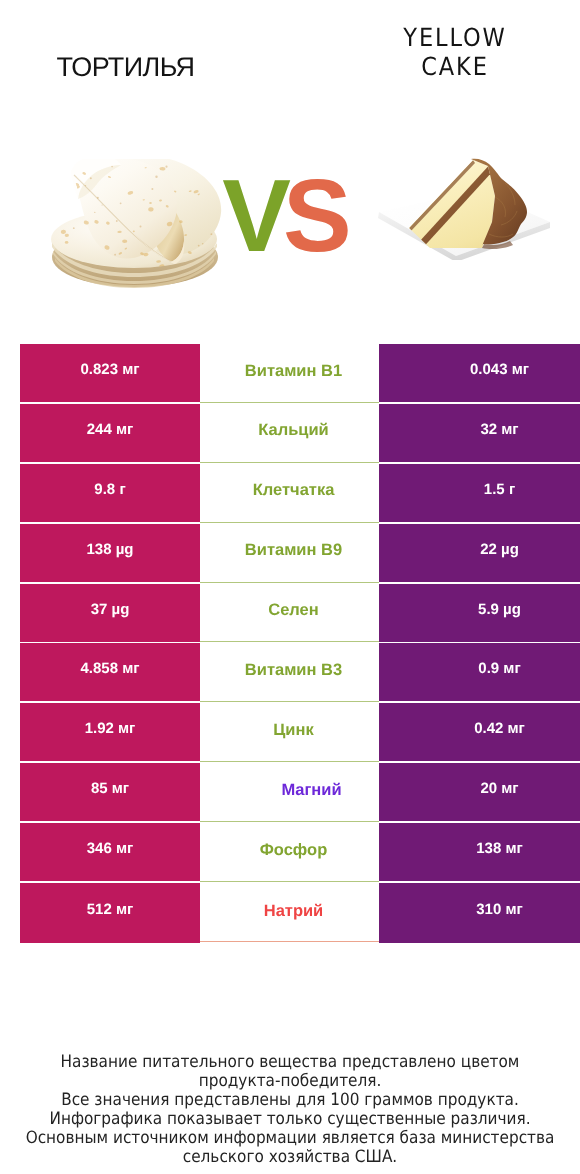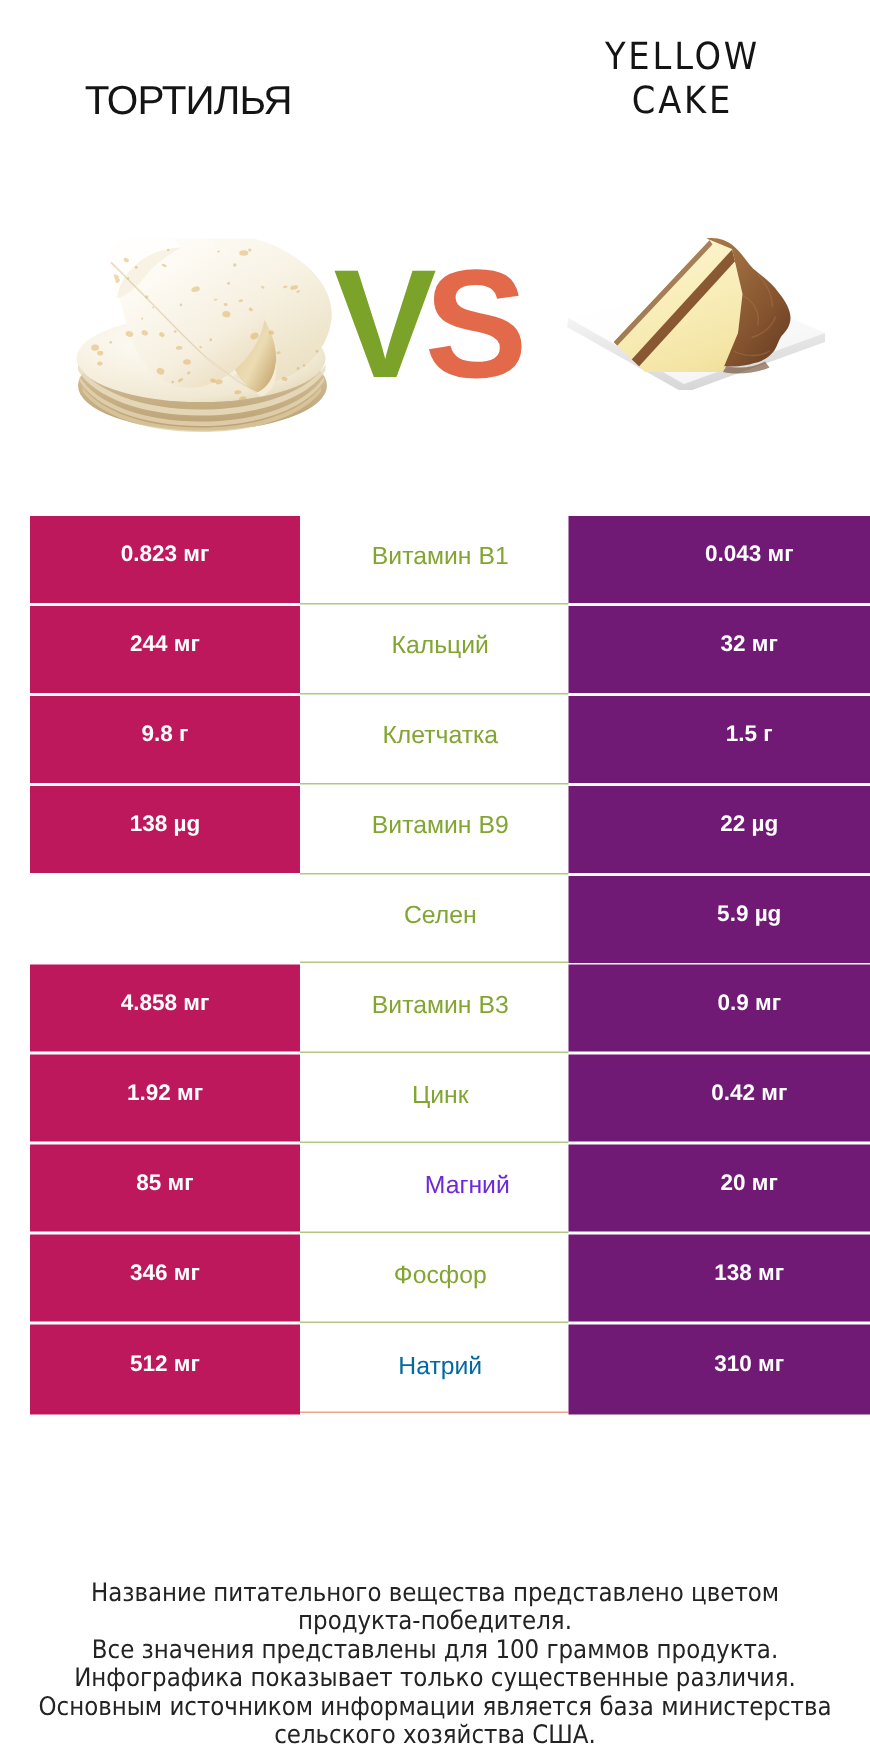--- a/index.html
+++ b/index.html
@@ -21,21 +21,21 @@
   .img-right{position:absolute;left:378px;top:156px;width:174px;height:104px;}
 
   
   .table{position:absolute;left:20px;top:344px;width:538px;}
   .row{position:relative;height:59.9px;}
   .cL,.cR{position:absolute;top:0;height:58px;display:flex;align-items:center;justify-content:center;
           color:#ffffff;font-size:15px;font-weight:700;padding-bottom:7px;box-sizing:border-box;}
   .cL{left:0;width:180px;background:#be185d;}
   .cR{left:359px;width:205px;background:#701a75;padding-left:36px;}
   .cM{position:absolute;left:180px;top:0;width:187px;height:58px;
-      display:flex;align-items:center;justify-content:center;font-size:16.5px;font-weight:400;padding-bottom:4px;box-sizing:border-box;}
+      display:flex;align-items:center;justify-content:center;font-size:16.5px;font-weight:700;padding-bottom:4px;box-sizing:border-box;}
   .mline{position:absolute;left:180px;width:179px;height:1px;}
   .row:last-child .cL,.row:last-child .cR,.row:last-child .cM{height:60px;}
 
   
   .foot{position:absolute;left:0;top:1005px;width:580px;text-align:center;
         font-family:"DejaVu Sans",sans-serif;font-stretch:condensed;
         font-size:17px;color:#232323;line-height:19px;font-weight:400;margin-top:48px;}
 </style>
 </head>
 <body>
@@ -258,20 +258,21 @@
         <div class="cR">1.5 г</div>
         <div class="mline" style="top: 57.9px; background: rgb(130, 165, 49); opacity: 0.62;"></div>
       </div>
       <div class="row">
         <div class="cL">138 µg</div>
         <div class="cM" style="color: rgb(130, 165, 49);">Витамин B9</div>
         <div class="cR">22 µg</div>
         <div class="mline" style="top: 57.9px; background: rgb(130, 165, 49); opacity: 0.62;"></div>
       </div>
       <div class="row">
+        <div class="cL">37 µg</div>
         <div class="cM" style="color: rgb(130, 165, 49);">Селен</div>
         <div class="cR">5.9 µg</div>
         <div class="mline" style="top: 57.9px; background: rgb(130, 165, 49); opacity: 0.62;"></div>
       </div>
       <div class="row">
         <div class="cL">4.858 мг</div>
         <div class="cM" style="color: rgb(130, 165, 49);">Витамин B3</div>
         <div class="cR">0.9 мг</div>
         <div class="mline" style="top: 57.9px; background: rgb(130, 165, 49); opacity: 0.62;"></div>
       </div>
@@ -288,21 +289,21 @@
         <div class="mline" style="top: 57.9px; background: rgb(130, 165, 49); opacity: 0.62;"></div>
       </div>
       <div class="row">
         <div class="cL">346 мг</div>
         <div class="cM" style="color: rgb(130, 165, 49);">Фосфор</div>
         <div class="cR">138 мг</div>
         <div class="mline" style="top: 57.9px; background: rgb(130, 165, 49); opacity: 0.62;"></div>
       </div>
       <div class="row">
         <div class="cL">512 мг</div>
-        <div class="cM" style="color: #0369a1;">Натрий</div>
+        <div class="cM" style="color: #ef4444;">Натрий</div>
         <div class="cR">310 мг</div>
         <div class="mline" style="top: 57.9px; background: rgb(224, 108, 72); opacity: 0.62;"></div>
       </div>
     </div>
   <div class="foot" id="foot">
       <div>Название питательного вещества представлено цветом</div>
       <div>продукта-победителя.</div>
       <div>Все значения представлены для 100 граммов продукта.</div>
       <div>Инфографика показывает только существенные различия.</div>
       <div>Основным источником информации является база министерства</div>

